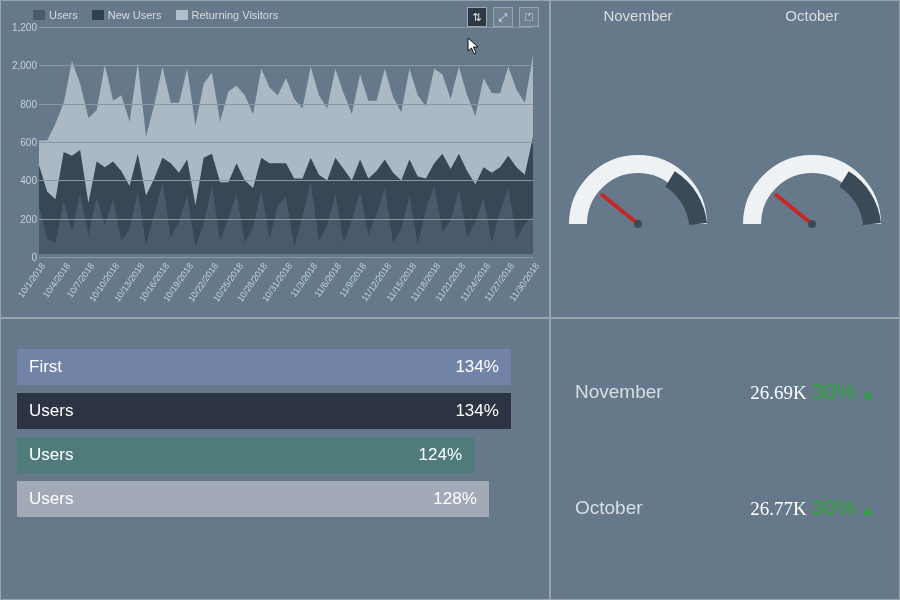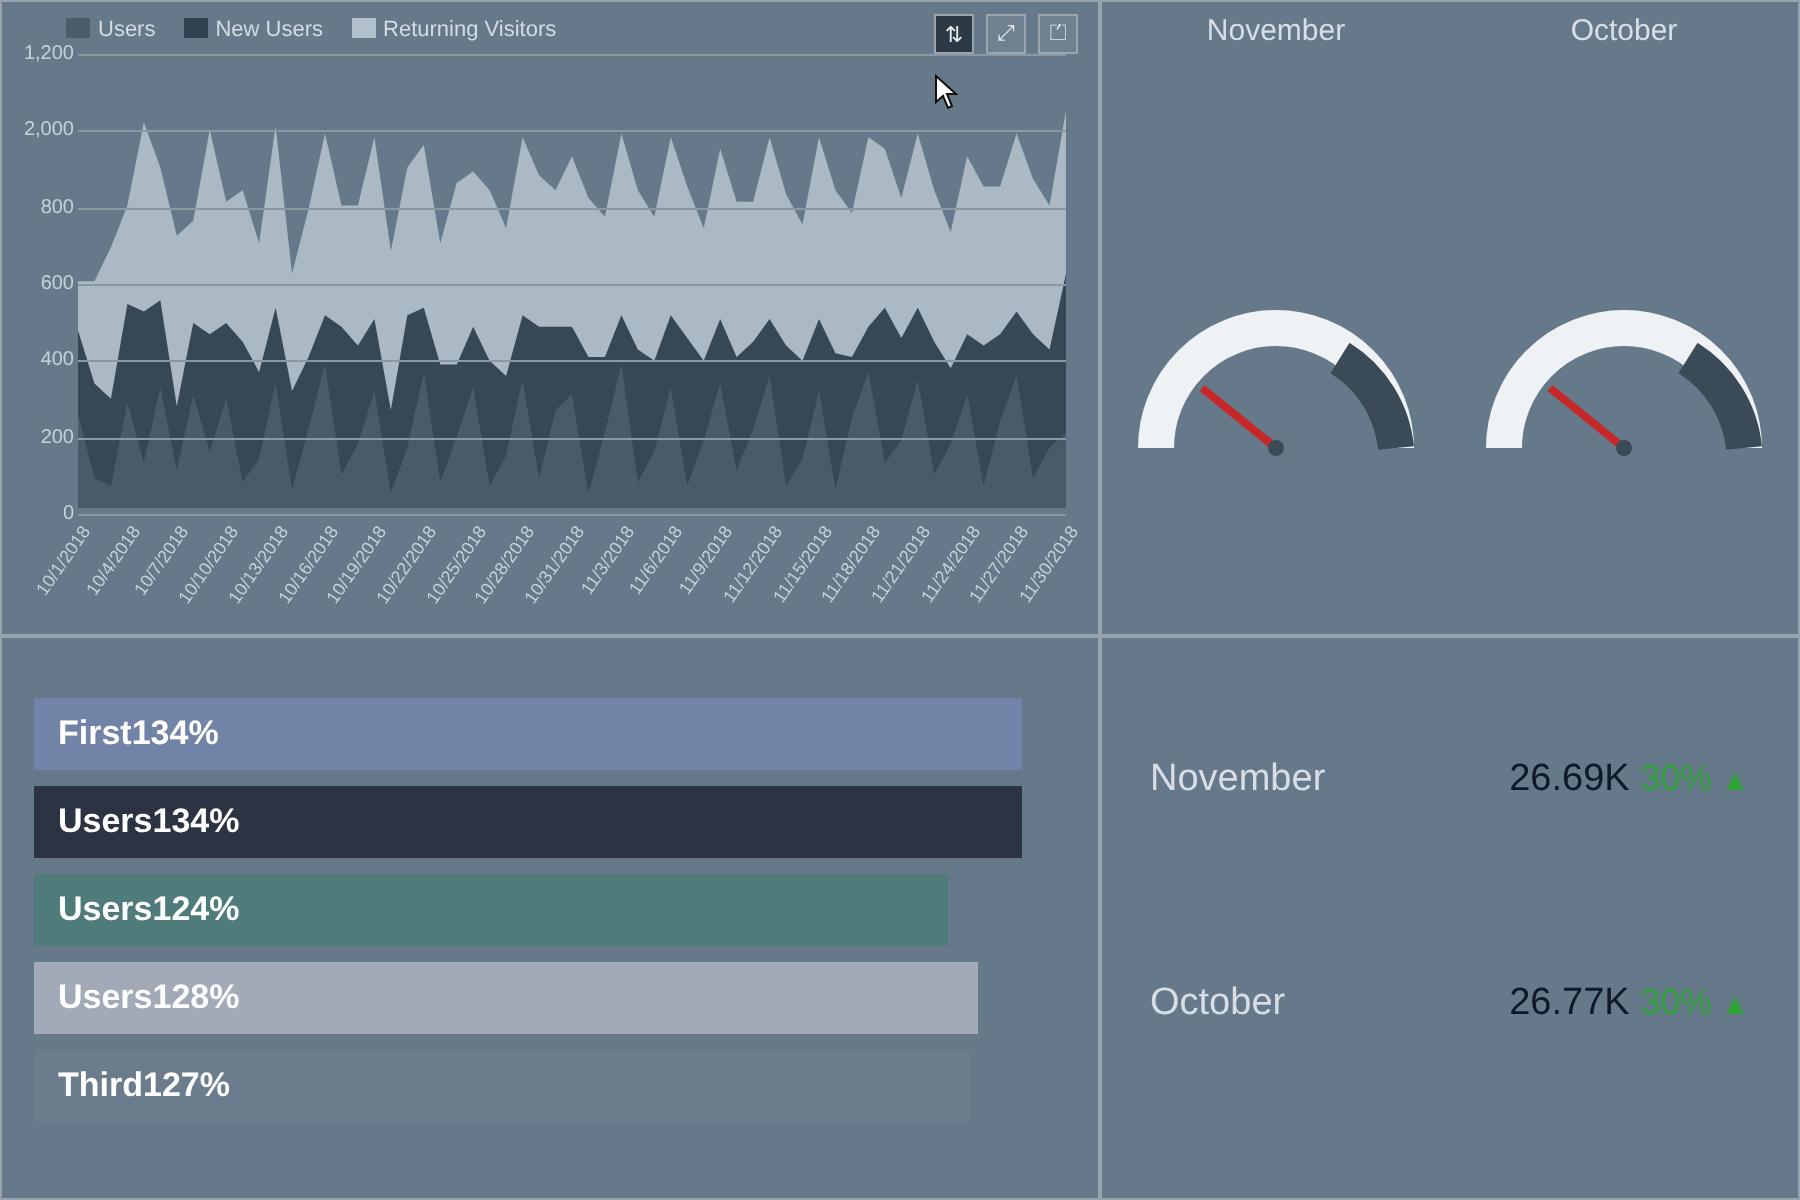--- a/index.html
+++ b/index.html
@@ -24,27 +24,27 @@
   .x-tick { position:absolute; top:4px; font-size:9px; color:#c9d1d8; transform-origin:left top; transform:rotate(-55deg) translateX(-100%); white-space:nowrap; }
   .cursor { position:absolute; top:36px; left:466px; width:14px; height:18px; pointer-events:none; }
   
   .gauges { display:flex; justify-content:space-around; align-items:flex-start; padding-top:6px; }
   .gauge-col { text-align:center; }
   .gauge-label { font-size:15px; color:#d8dee4; margin-bottom:120px; }
   .gauge { width:150px; height:90px; margin:0 auto; position:relative; }
   
   .bars { padding:30px 16px 16px 16px; display:flex; flex-direction:column; gap:8px; }
   .bar-row { position:relative; height:36px; }
-  .bar-fill { position:absolute; left:0; top:0; bottom:0; display:flex; align-items:center; justify-content:flex-start; padding:0 12px; font-size:17px; font-weight:bold; color:#fff; }
+  .bar-fill { position:absolute; left:0; top:0; bottom:0; display:flex; align-items:center; justify-content:space-between; padding:0 12px; font-size:17px; font-weight:normal; color:#fff; }
   
   .kpis { padding:60px 24px 24px 24px; display:flex; flex-direction:column; gap:90px; }
   .kpi { display:flex; align-items:center; justify-content:space-between; font-size:19px; }
   .kpi .label { color:#d8dee4; }
-  .kpi .value { color:#0f172a; }
-  .kpi .delta { color:#2fa33a; font-size:18px; }
+  .kpi .value { color:#ffffff;font-family:Liberation Serif, serif; }
+  .kpi .delta { color:#2fa33a; font-size:22px; }
   .kpi .arrow { color:#2fa33a; font-size:15px; margin-left:4px; }
 </style>
 </head>
 <body>
 
 <div class="grid">
 
   <div class="cell chart-pane">
     <div class="legend">
       <span><span class="swatch sw-users"></span><span>Users</span></span>
@@ -153,26 +153,20 @@
             <span>Users</span>
             <span>124%</span>
           </div>
         </div>
         <div class="bar-row">
           <div class="bar-fill" style="width: 91.4286%; background: rgb(161, 170, 182);">
             <span>Users</span>
             <span>128%</span>
           </div>
         </div>
-        <div class="bar-row">
-          <div class="bar-fill" style="width: 90.7143%; background: rgb(107, 124, 140);">
-            <span>Third</span>
-            <span>127%</span>
-          </div>
-        </div>
       </div>
   </div>
 
   <div class="cell">
     <div class="kpis">
       <div class="kpi">
         <span class="label">November</span>
         <span>
           <span class="value">26.69K</span>
           <span class="delta">30%</span><span class="arrow">▲</span>

